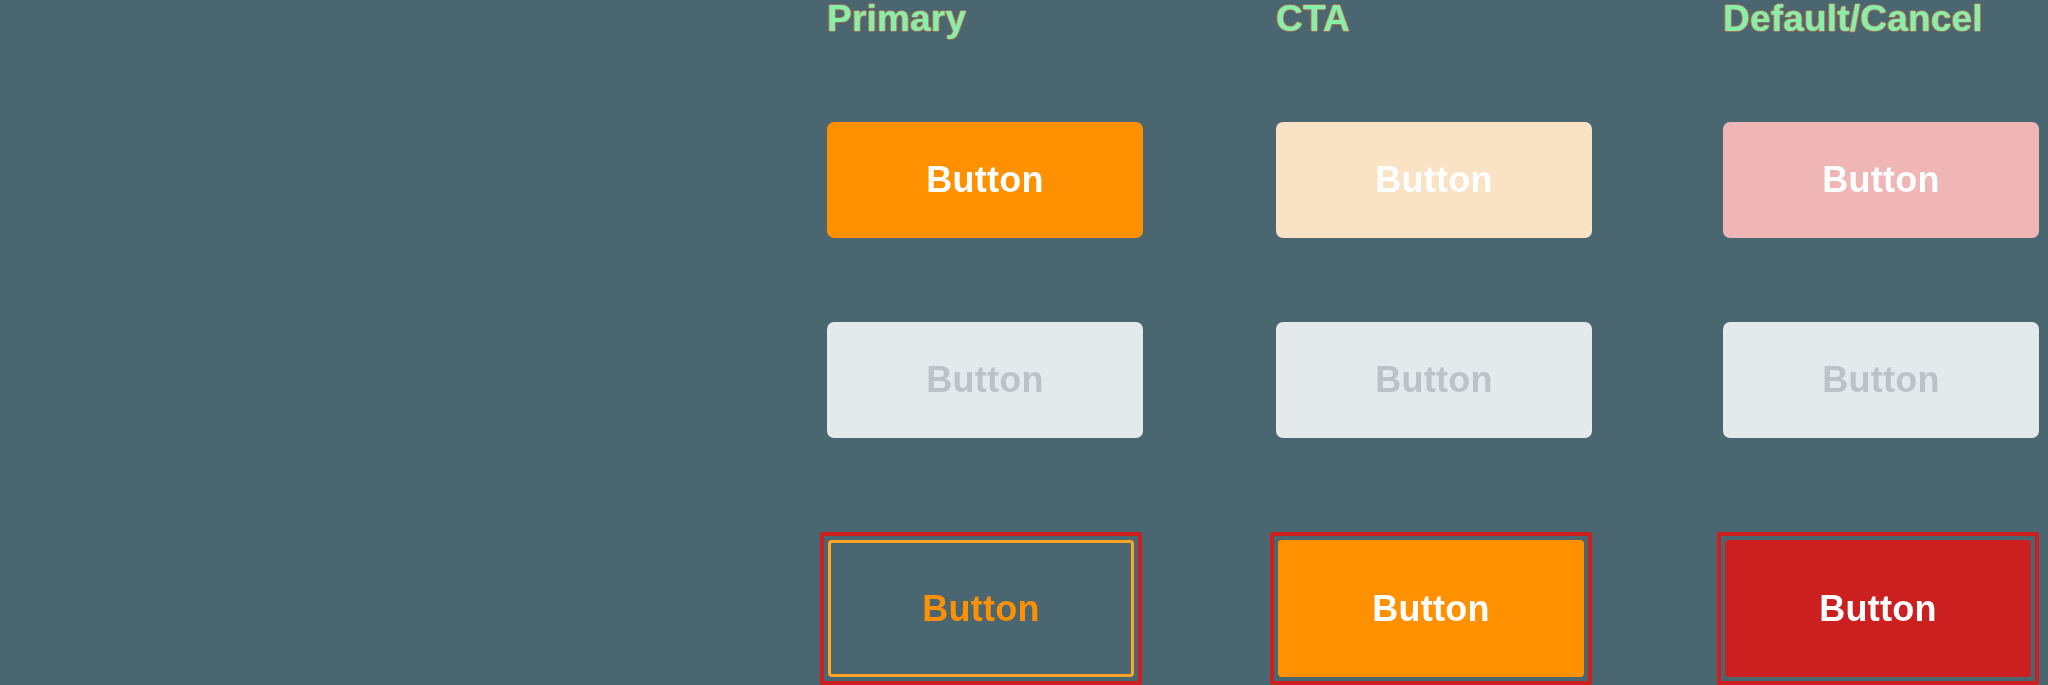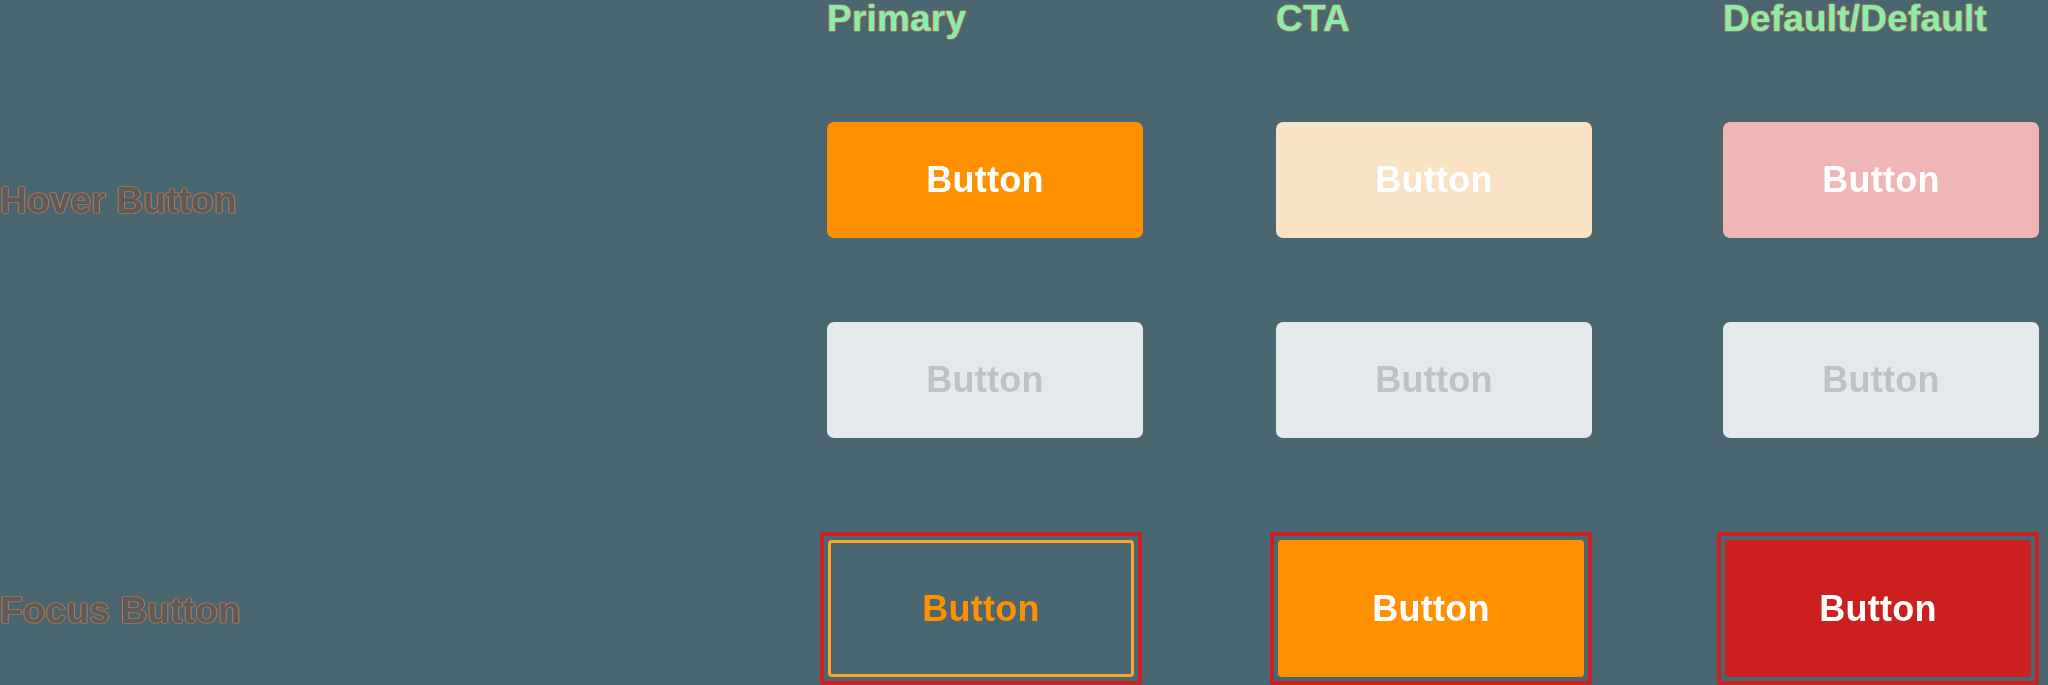--- a/index.html
+++ b/index.html
@@ -141,24 +141,22 @@
     color: #ffffff;
   }
 </style>
 </head>
 <body>
 
 <div id="matrix">
 
   <div class="col-header c0">Primary</div>
   <div class="col-header c1">CTA</div>
-  <div class="col-header c2">Default/Default</div>
+  <div class="col-header c2">Default/Cancel</div>
 
-  <div class="row-label r0">Hover Button</div>
-  <div class="row-label r2">Focus Button</div>
 
   <button class="btn r0 c0 hover-primary">Button</button>
   <button class="btn r0 c1 hover-cta">Button</button>
   <button class="btn r0 c2 hover-default">Button</button>
 
   <button class="btn r1 c0 disabled-state" disabled="">Button</button>
   <button class="btn r1 c1 disabled-state" disabled="">Button</button>
   <button class="btn r1 c2 disabled-state" disabled="">Button</button>
 
   <div class="focus-wrap c0">

